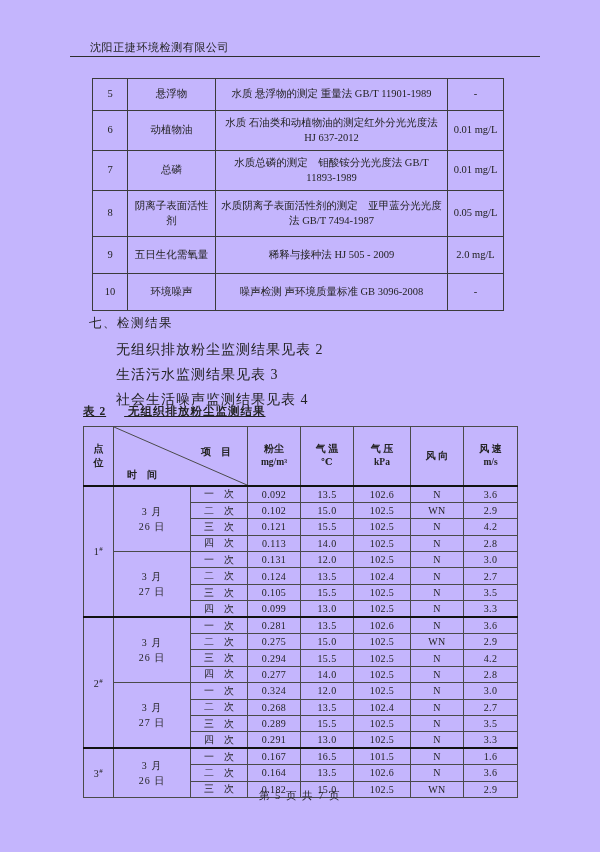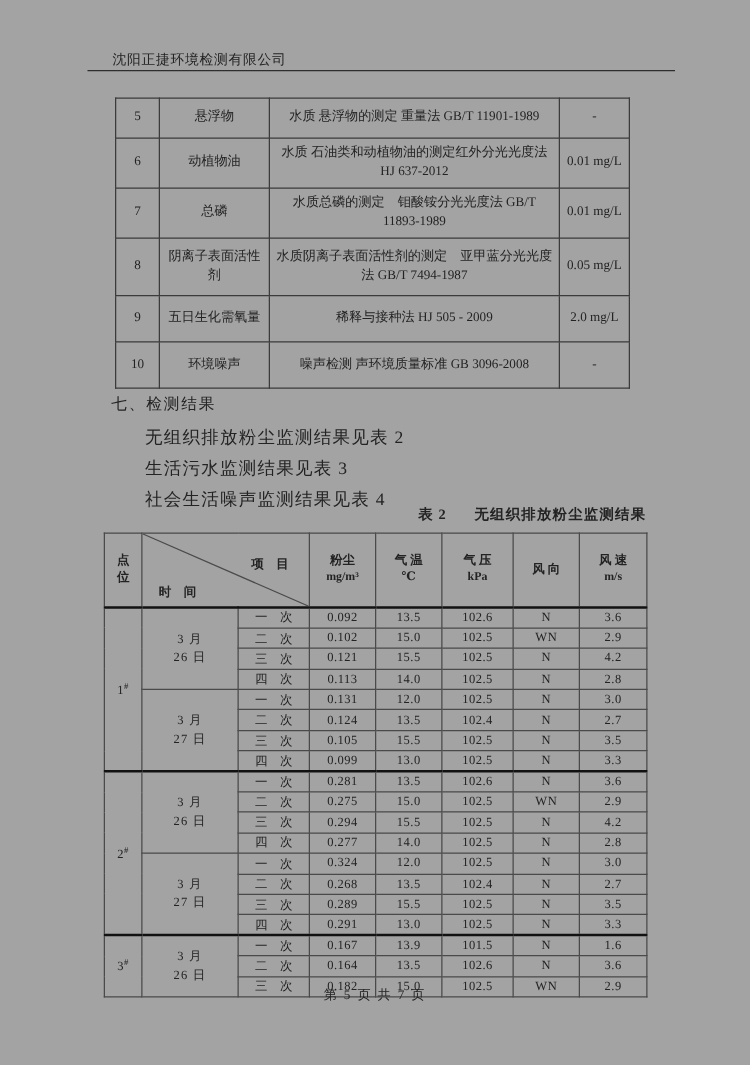--- a/index.html
+++ b/index.html
@@ -4,21 +4,21 @@
 <style>
   * { margin:0; padding:0; box-sizing:border-box; }
   html,body { width:600px; height:852px; }
   body {
     background:#f6f5f2;
     font-family:"Liberation Serif","DejaVu Serif",serif;
     color:#232323;
     position:relative;
     overflow:hidden;
   }
-  .page { position:absolute; inset:0; background:#a3a3a3; }
+  .page { position:absolute; inset:0; background:#c4b5fd; }
 
   
   .doc-header {
     position:absolute; left:70px; right:60px; top:36px; height:21px;
     border-bottom:1.8px solid #2e2e2e;
     display:flex; justify-content:space-between; align-items:flex-end;
     font-size:11px; letter-spacing:0.6px;
   }
   .doc-header .left { padding-left:20px; padding-bottom:1px; }
   .doc-header .right { padding-bottom:1px; }
@@ -44,21 +44,21 @@
   
   .section-title {
     position:absolute; left:89px; top:315px;
     font-size:12.5px; font-weight:normal; letter-spacing:1.5px;
   }
   .result-line { position:absolute; left:116px; font-size:14px; letter-spacing:1px; }
   .rl-0 { top:341px; } .rl-1 { top:366px; } .rl-2 { top:391px; }
 
   .caption {
     position:absolute; left:83px; width:434px; top:404px;
-    text-align:right; font-size:11.5px; font-weight:bold; letter-spacing:1px;
+    text-align:left; font-size:11.5px; font-weight:bold; letter-spacing:1px;text-decoration:underline;
   }
   .caption .lab { margin-right:18px; }
 
   
   table.dust {
     position:absolute; left:83px; top:426px; width:434px;
     border-collapse:collapse; table-layout:fixed;
     font-size:10px;
   }
   .dust th, .dust td {
@@ -338,21 +338,21 @@
           <td>102.5</td>
           <td>N</td>
           <td>3.3</td>
         </tr>
         <tr class="thick-top">
           <td rowspan="3" class="c-site"><span>3</span><sup>#</sup></td>
           <td rowspan="3" class="c-date">3 月
 26 日</td>
           <td class="c-seq">一　次</td>
           <td>0.167</td>
-          <td>13.9</td>
+          <td>16.5</td>
           <td>101.5</td>
           <td>N</td>
           <td>1.6</td>
         </tr>
         <tr>
           <td class="c-seq">二　次</td>
           <td>0.164</td>
           <td>13.5</td>
           <td>102.6</td>
           <td>N</td>

